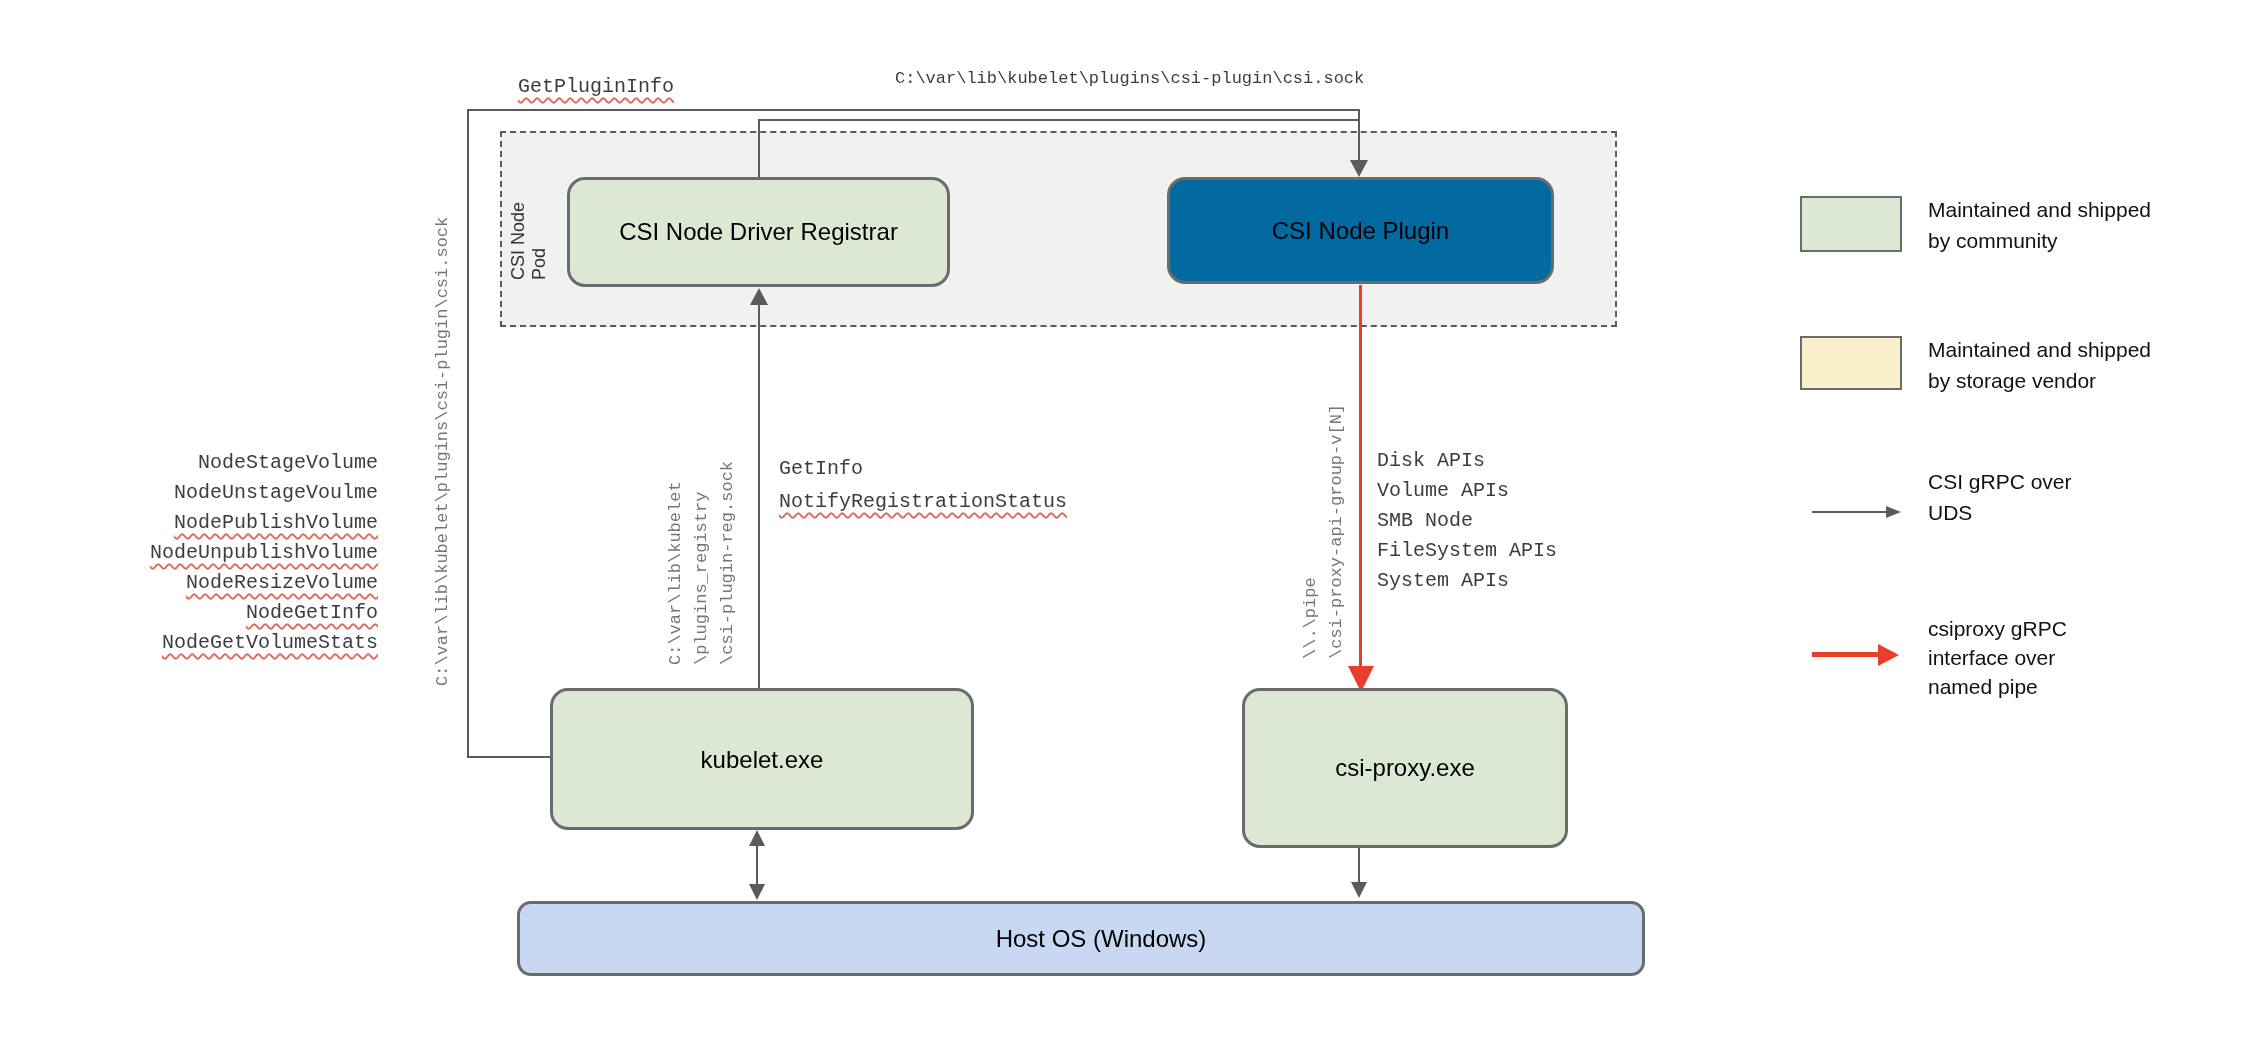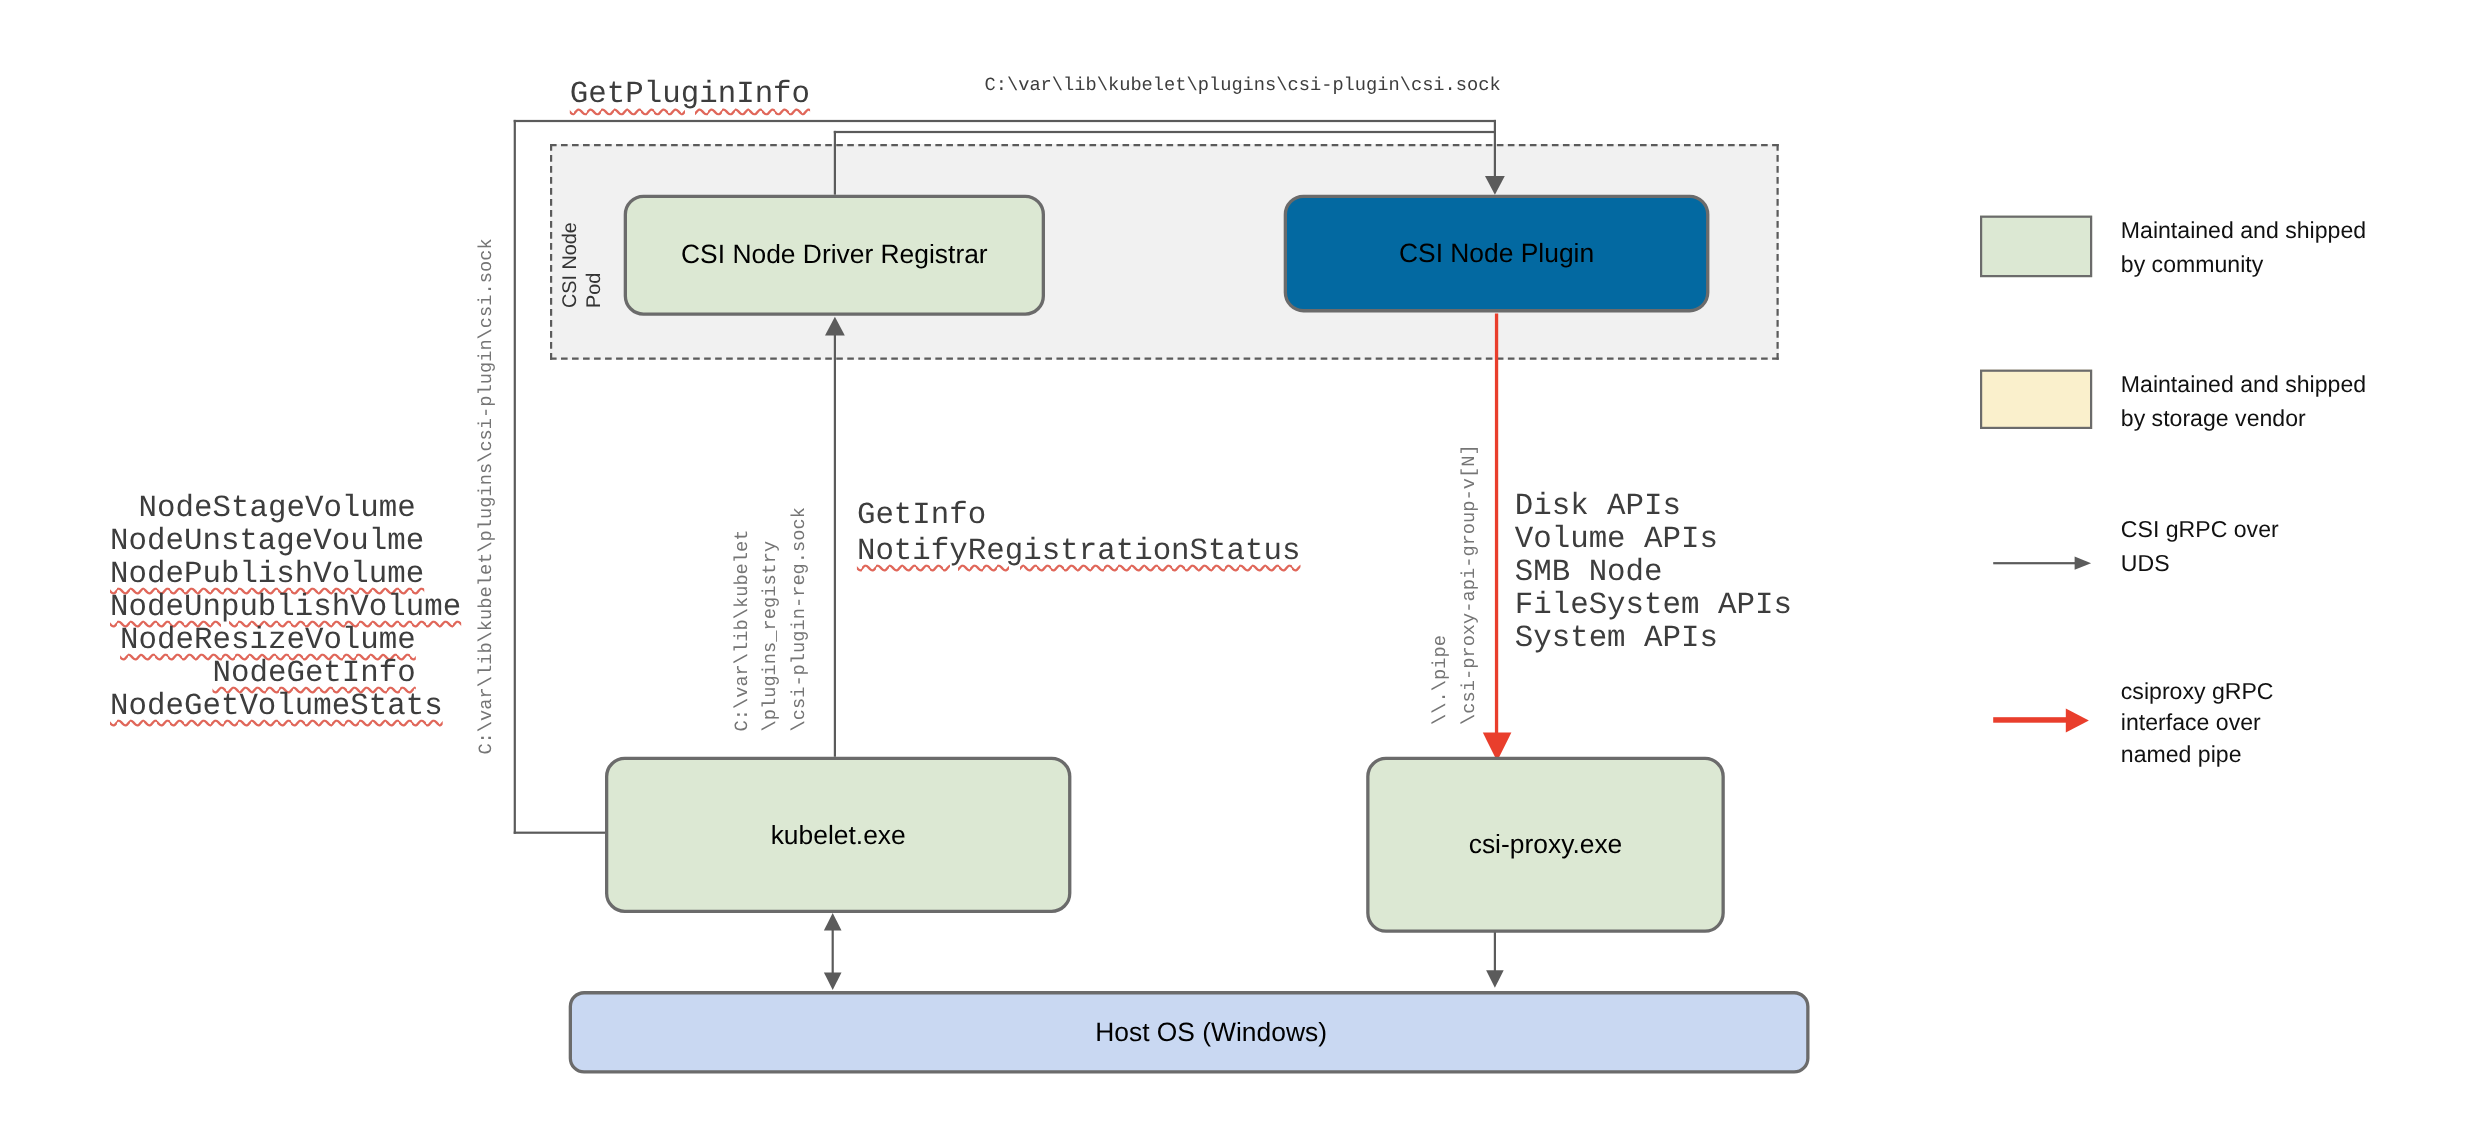--- a/index.html
+++ b/index.html
@@ -2,21 +2,21 @@
 <html><head>
 <meta charset="utf-8">
 <style>
   html,body{margin:0;padding:0;background:#ffffff;}
   .canvas{
     position:relative; width:2252px; height:1044px; background:#ffffff;
     font-family:"Liberation Sans", sans-serif; overflow:hidden; color:#000;
   }
   .abs{position:absolute;}
   .mono{font-family:"Liberation Mono","DejaVu Sans Mono",monospace;}
-  .mono-lg{font-size:28px; color:#3d3d3d; line-height:30px;}
+  .mono-lg{font-size:20px; color:#3d3d3d; line-height:30px;}
   .mono-path{font-size:17px; color:#757575; line-height:26px;}
   .mono-path-dark{font-size:17px; color:#3d3d3d;}
   .sq{
     text-decoration-line:underline;
     text-decoration-style:wavy;
     text-decoration-color:#e0675a;
     text-decoration-thickness:2px;
     text-underline-offset:5px;
   }
   .vtext{

